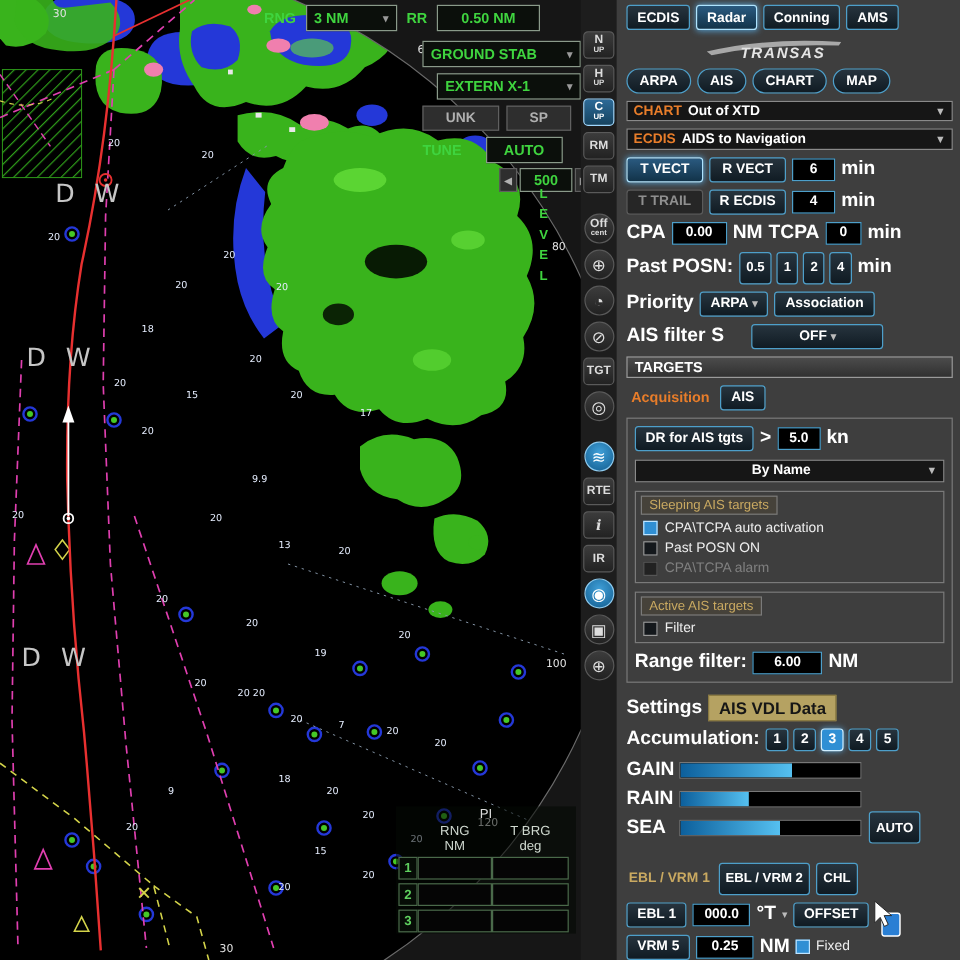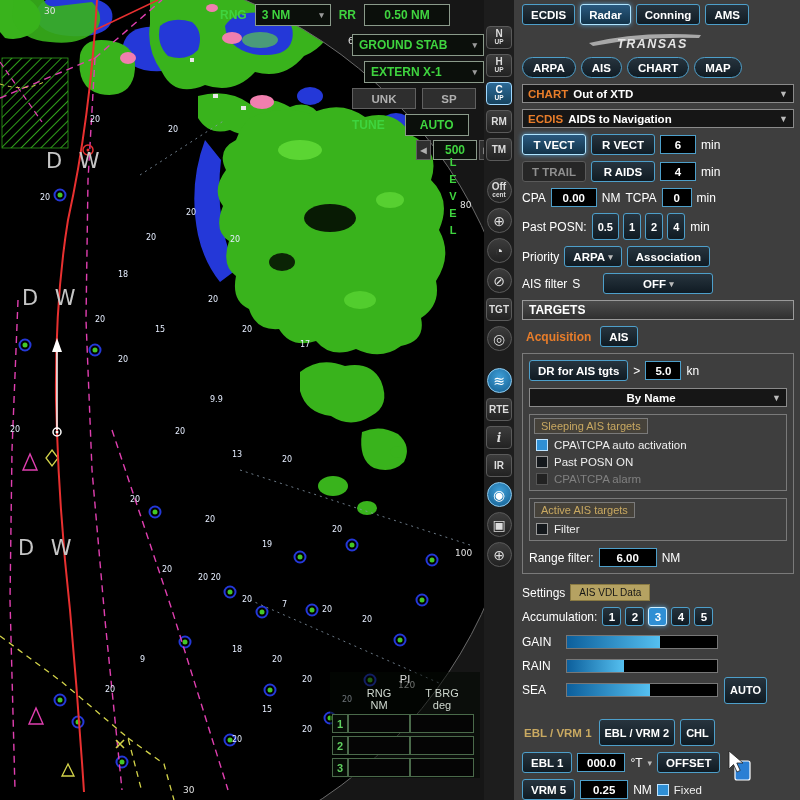--- a/index.html
+++ b/index.html
@@ -59,42 +59,42 @@
        font-size:11.5px;font-weight:bold;white-space:nowrap}
   .btn.active{border-color:#aee4ff;background:linear-gradient(#2a5a80,#123349);box-shadow:0 0 5px rgba(90,180,240,.8)}
   .btn.dim{color:#8f8f8f;border-color:#5a5a5a;background:#262626}
   .btn.pill{border-radius:11px;padding:0 10px}
   .btn.sm{padding:0 5px;height:27px;font-size:11px}
   .btn.acc{width:19px;padding:0;height:19px}
   .btn.acc.active{background:#2f8fd4;border-color:#cfeeff}
   .val{display:inline-flex;align-items:center;justify-content:center;height:19px;min-width:36px;padding:0 4px;
        background:#000;border:1px solid #4d9fca;color:#fff;font-size:11.5px;font-weight:bold}
   .val.wide{min-width:58px}
-  .lbl{color:#fff;font-size:12px;font-weight:normal;white-space:nowrap}
+  .lbl{color:#fff;font-size:16px;font-weight:bold;white-space:nowrap}
   .orange{color:#e87d2a;font-weight:bold}
   .tan{color:#c9a961;font-weight:bold}
   .chev{color:#bbb;font-size:9px}
   .drop{display:flex;align-items:center;gap:5px;height:19px;background:#161616;border:1px solid #8a8a8a;
         padding:0 5px;color:#fff;font-size:11.5px;font-weight:bold}
   .drop .chev{margin-left:auto}
   .logo-row{display:flex;justify-content:center;height:20px}
   .targets-bar{height:20px;border:1px solid #9a9a9a;background:linear-gradient(#4c4c4c,#303030);color:#fff;
                font-weight:bold;font-size:12px;display:flex;align-items:center;padding:0 6px}
   .acq{font-size:12px;padding:0 4px}
   .bigbox{border:1px solid #7a7a7a;padding:6px;display:flex;flex-direction:column;gap:7px}
   .fset{border:1px solid #7a7a7a;padding:5px 6px;display:flex;flex-direction:column;gap:5px}
   .legend{align-self:flex-start;border:1px solid #7a7a7a;background:#46423a;padding:1px 6px;font-size:11px;
           font-weight:normal;color:#c9a961;margin:-2px 0 0 -2px}
   .cbrow{display:flex;align-items:center;gap:6px}
   .cb{width:12px;height:12px;border:1px solid #999;background:#14181c;flex:none;display:inline-block}
   .cb.on{background:#2f8fd4;border-color:#bfe4ff}
   .cbl{color:#eee;font-size:11.5px}
   .disabled .cbl{color:#808080}
   .disabled .cb{border-color:#555;background:#222}
-  .vdl-tab{background:#b5a262;color:#161616;font-weight:normal;font-size:10px;padding:2px 8px;border:1px solid #8a7a42}
+  .vdl-tab{background:#b5a262;color:#161616;font-weight:bold;font-size:14px;padding:2px 8px;border:1px solid #8a7a42}
   .optwrap{display:inline-flex;gap:4px}
   .slider-row{display:flex;align-items:center;gap:6px;height:20px}
   .sl-lbl{width:38px}
   .sbar{position:relative;width:152px;height:14px;background:#000;border:1px solid #777;overflow:hidden}
   .sfill{position:absolute;left:0;top:0;bottom:0;background:linear-gradient(90deg,#0c5f9c,#55c0f0)}
   #sliders{display:flex;flex-direction:column;gap:4px}
   .cursor-icon{position:absolute;left:726px;top:750px;z-index:50}
 </style>
 </head>
 <body>
@@ -436,21 +436,21 @@
 
     <div class="prow">
       <div class="btn active" style="width:64px">T VECT</div>
       <div class="btn" style="width:64px">R VECT</div>
       <div class="val">6</div>
       <span class="lbl">min</span>
     </div>
 
     <div class="prow">
       <div class="btn dim" style="width:64px">T TRAIL</div>
-      <div class="btn" style="width:64px">R AIDS</div>
+      <div class="btn" style="width:64px">R ECDIS</div>
       <div class="val">4</div>
       <span class="lbl">min</span>
     </div>
 
     <div class="prow">
       <span class="lbl">CPA</span>
       <div class="val" style="min-width:46px">0.00</div>
       <span class="lbl">NM</span>
       <span class="lbl">TCPA</span>
       <div class="val" style="min-width:30px">0</div>

